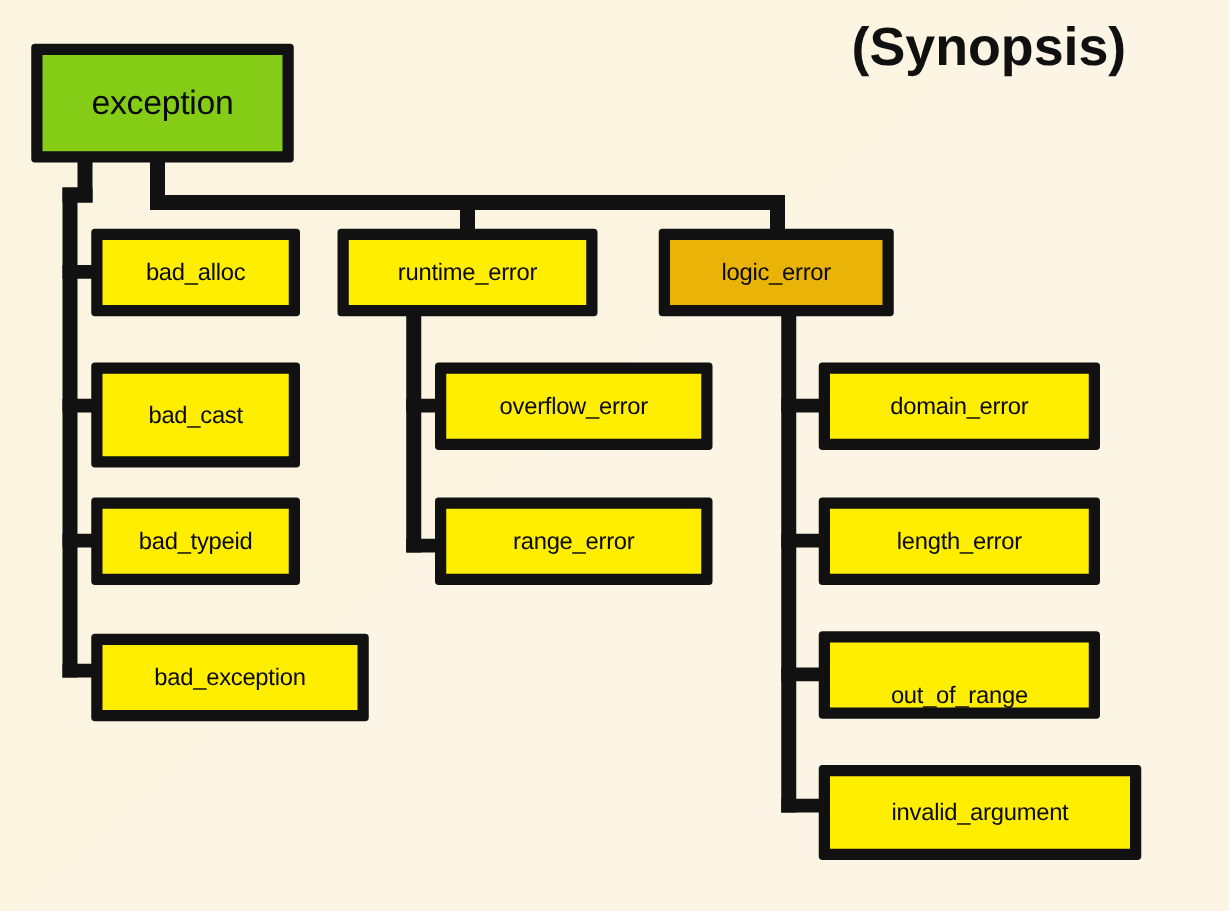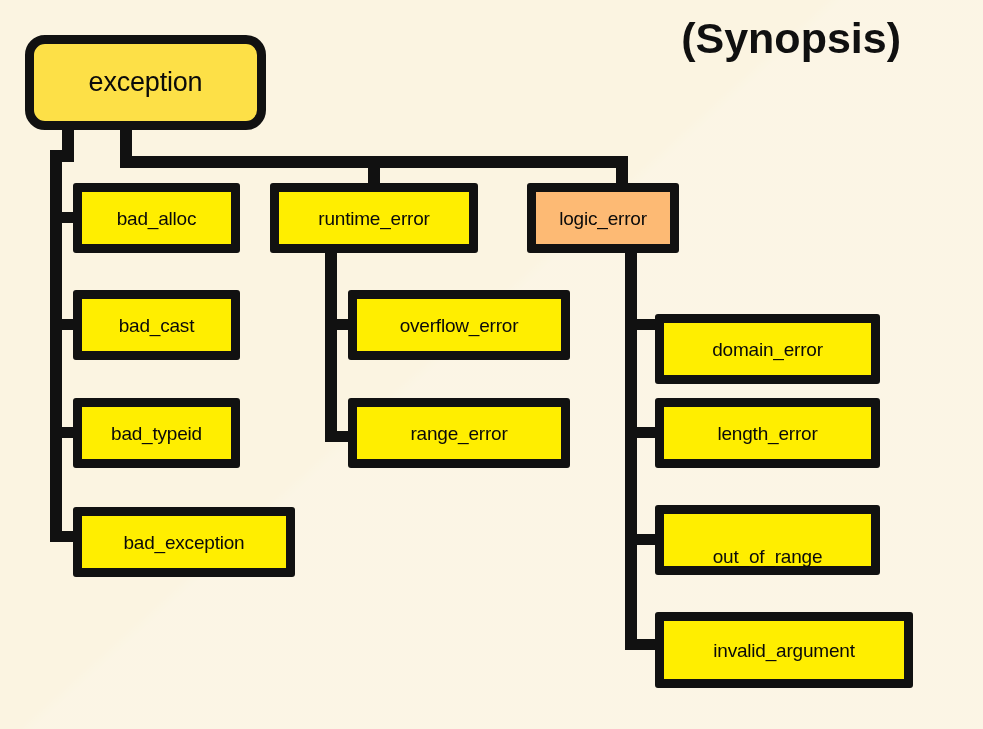--- a/index.html
+++ b/index.html
@@ -92,48 +92,48 @@
       <div class="link" style="left: 325px; top: 250px; width: 12px; height: 192px; background: rgb(17, 17, 17);"></div>
       <div class="link" style="left: 325px; top: 319px; width: 32px; height: 11px; background: rgb(17, 17, 17);"></div>
       <div class="link" style="left: 325px; top: 431px; width: 32px; height: 11px; background: rgb(17, 17, 17);"></div>
       <div class="link" style="left: 625px; top: 250px; width: 12px; height: 400px; background: rgb(17, 17, 17);"></div>
       <div class="link" style="left: 625px; top: 319px; width: 38px; height: 11px; background: rgb(17, 17, 17);"></div>
       <div class="link" style="left: 625px; top: 427px; width: 38px; height: 11px; background: rgb(17, 17, 17);"></div>
       <div class="link" style="left: 625px; top: 534px; width: 38px; height: 11px; background: rgb(17, 17, 17);"></div>
       <div class="link" style="left: 625px; top: 639px; width: 38px; height: 11px; background: rgb(17, 17, 17);"></div>
     </div>
   <div id="nodes-layer">
-      <div class="node root" style="left: 25px; top: 35px; width: 241px; height: 95px; background: #fde047; border-color: rgb(17, 17, 17); border-radius: 20px;">
+      <div class="node root" style="left: 25px; top: 35px; width: 210px; height: 95px; background: #84cc16; border-color: rgb(17, 17, 17);">
         <span class="label">exception</span>
       </div>
       <div class="node" style="left: 73px; top: 183px; width: 167px; height: 70px; background: rgb(255, 238, 0); border-color: rgb(17, 17, 17);">
         <span class="label">bad_alloc</span>
       </div>
-      <div class="node" style="left: 73px; top: 290px; width: 167px; height: 70px; background: rgb(255, 238, 0); border-color: rgb(17, 17, 17);">
+      <div class="node" style="left: 73px; top: 290px; width: 167px; height: 84px; background: rgb(255, 238, 0); border-color: rgb(17, 17, 17);">
         <span class="label">bad_cast</span>
       </div>
       <div class="node" style="left: 73px; top: 398px; width: 167px; height: 70px; background: rgb(255, 238, 0); border-color: rgb(17, 17, 17);">
         <span class="label">bad_typeid</span>
       </div>
       <div class="node" style="left: 73px; top: 507px; width: 222px; height: 70px; background: rgb(255, 238, 0); border-color: rgb(17, 17, 17);">
         <span class="label">bad_exception</span>
       </div>
       <div class="node" style="left: 270px; top: 183px; width: 208px; height: 70px; background: rgb(255, 238, 0); border-color: rgb(17, 17, 17); text-align: center;">
         <span class="label">runtime_error</span>
       </div>
       <div class="node" style="left: 348px; top: 290px; width: 222px; height: 70px; background: rgb(255, 238, 0); border-color: rgb(17, 17, 17);">
         <span class="label">overflow_error</span>
       </div>
       <div class="node" style="left: 348px; top: 398px; width: 222px; height: 70px; background: rgb(255, 238, 0); border-color: rgb(17, 17, 17);">
         <span class="label">range_error</span>
       </div>
-      <div class="node" style="left: 527px; top: 183px; width: 152px; height: 70px; background: #fdba74; border-color: rgb(17, 17, 17);">
+      <div class="node" style="left: 527px; top: 183px; width: 188px; height: 70px; background: #eab308; border-color: rgb(17, 17, 17);">
         <span class="label">logic_error</span>
       </div>
-      <div class="node" style="left: 655px; top: 290px; width: 225px; height: 70px; background: rgb(255, 238, 0); border-color: rgb(17, 17, 17); margin-top: 24px;">
+      <div class="node" style="left: 655px; top: 290px; width: 225px; height: 70px; background: rgb(255, 238, 0); border-color: rgb(17, 17, 17);">
         <span class="label">domain_error</span>
       </div>
       <div class="node" style="left: 655px; top: 398px; width: 225px; height: 70px; background: rgb(255, 238, 0); border-color: rgb(17, 17, 17);">
         <span class="label">length_error</span>
       </div>
       <div class="node" style="left: 655px; top: 505px; width: 225px; height: 70px; background: rgb(255, 238, 0); border-color: rgb(17, 17, 17); align-items: flex-end;">
         <span class="label">out_of_range</span>
       </div>
       <div class="node" style="left: 655px; top: 612px; width: 258px; height: 76px; background: rgb(255, 238, 0); border-color: rgb(17, 17, 17);">
         <span class="label">invalid_argument</span>

